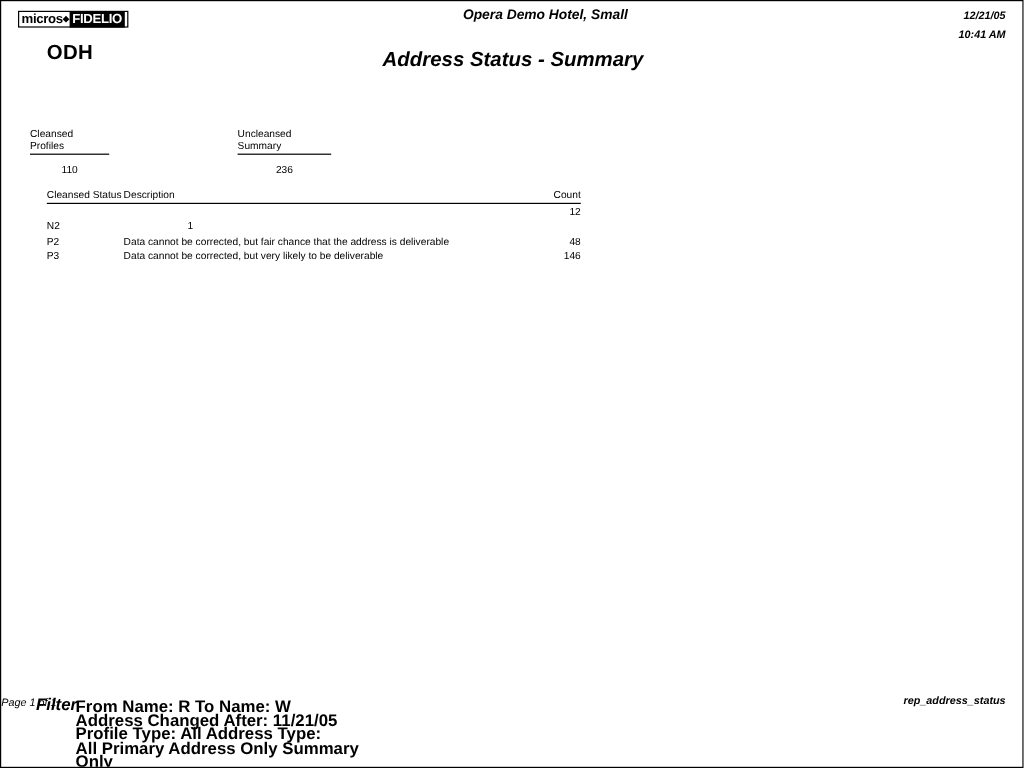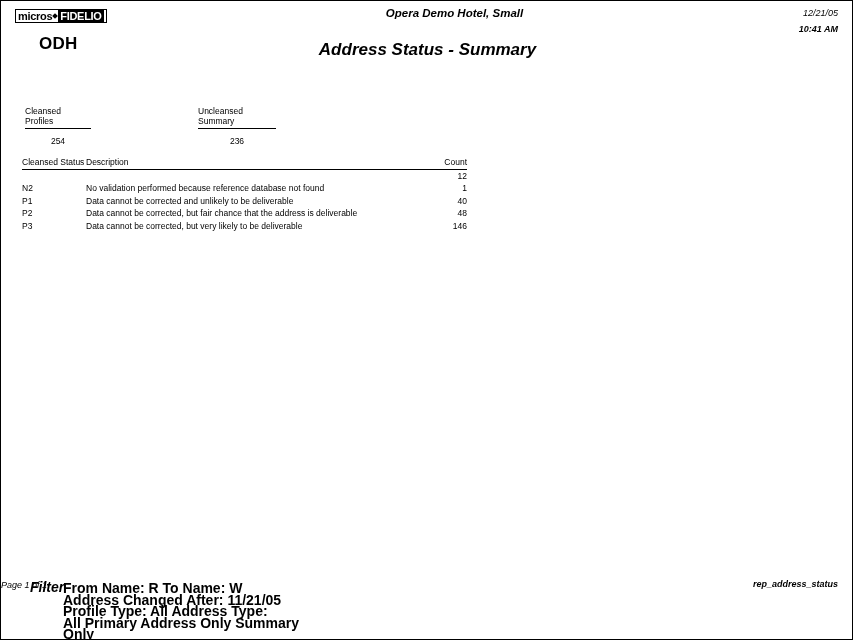--- a/index.html
+++ b/index.html
@@ -86,21 +86,21 @@
     font-style: italic;
     font-weight: bold;
     color: #000000;
   }
   .hdr-date {
     position: absolute;
     right: 14px;
     top: 7px;
     font-size: 9px;
     font-style: italic;
-    font-weight: normal;
+    font-weight: bold;
     color: #000000;
   }
   .hdr-time {
     position: absolute;
     right: 14px;
     top: 23px;
     font-size: 9px;
     font-style: italic;
     font-weight: bold;
     color: #000000;
@@ -123,21 +123,21 @@
     display: block;
     margin-top: 7px;
     text-align: center;
     font-size: 8.5px;
   }
   #sum-cleansed { left: 24px; top: 105px; width: 66px; }
   #sum-uncleansed { left: 197px; top: 105px; width: 78px; }
 
   .table {
     position: absolute;
-    left: 21px;
+    left: 38px;
     top: 156px;
     width: 445px;
     font-size: 8.5px;
     color: #000000;
   }
   .thead {
     display: flex;
     border-bottom: 1px solid #000000;
     padding-bottom: 2px;
   }
@@ -204,21 +204,21 @@
 
   <div class="odh">ODH</div>
 
   <div class="hotel-name">Opera Demo Hotel, Small</div>
   <div class="report-title">Address Status - Summary</div>
   <div class="hdr-date">12/21/05</div>
   <div class="hdr-time">10:41 AM</div>
 
   <div class="summary-col" id="sum-cleansed">
     <span class="sc-label">Cleansed Profiles</span>
-    <span class="sc-value">254</span>
+    <span class="sc-value">110</span>
   </div>
 
   <div class="summary-col" id="sum-uncleansed">
     <span class="sc-label">Uncleansed Summary</span>
     <span class="sc-value">236</span>
   </div>
 
   <div class="table">
     <div class="thead">
       <div class="th-status">Cleansed Status</div>
@@ -226,27 +226,21 @@
       <div class="th-count">Count</div>
     </div>
 
     <div class="trow">
       <div class="td-status"></div>
       <div class="td-desc"></div>
       <div class="td-count">12</div>
     </div>
     <div class="trow">
       <div class="td-status">N2</div>
-      <div class="td-desc">No validation performed because reference database not found</div>
       <div class="td-count">1</div>
-    </div>
-    <div class="trow">
-      <div class="td-status">P1</div>
-      <div class="td-desc">Data cannot be corrected and unlikely to be deliverable</div>
-      <div class="td-count">40</div>
     </div>
     <div class="trow">
       <div class="td-status">P2</div>
       <div class="td-desc">Data cannot be corrected, but fair chance that the address is deliverable</div>
       <div class="td-count">48</div>
     </div>
     <div class="trow">
       <div class="td-status">P3</div>
       <div class="td-desc">Data cannot be corrected, but very likely to be deliverable</div>
       <div class="td-count">146</div>

